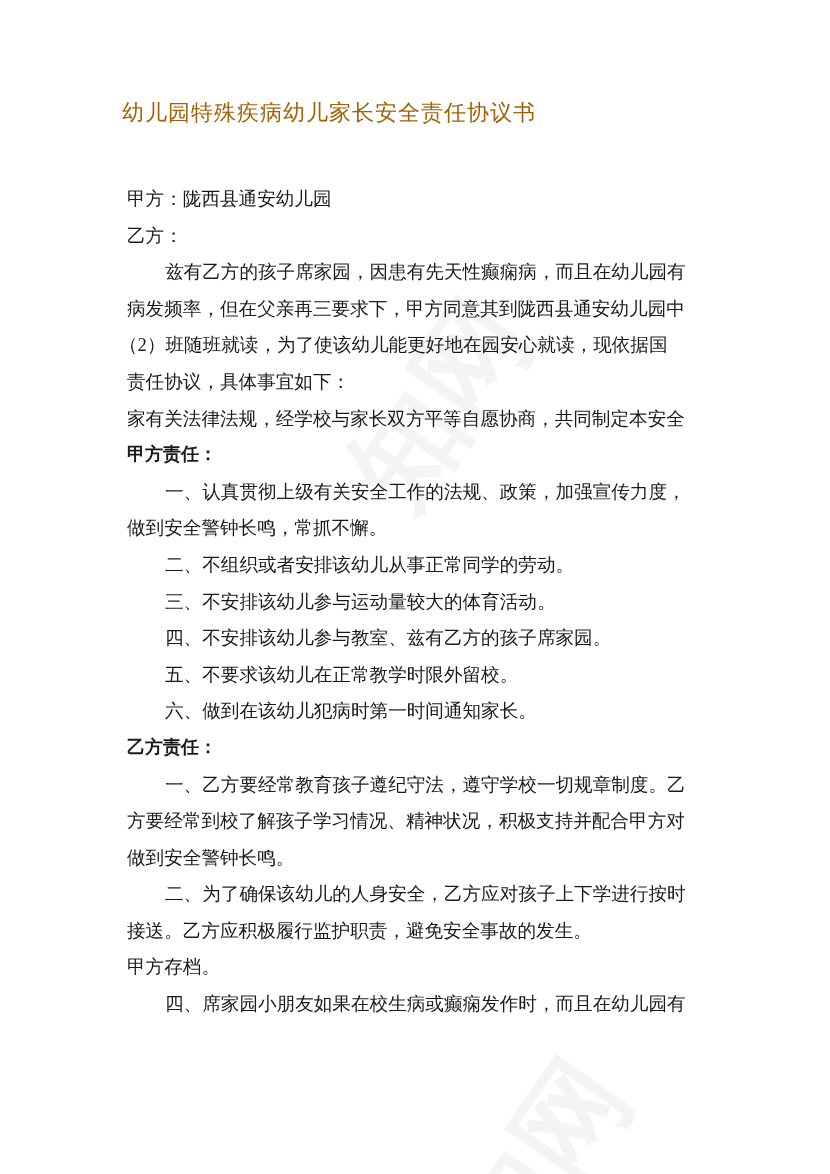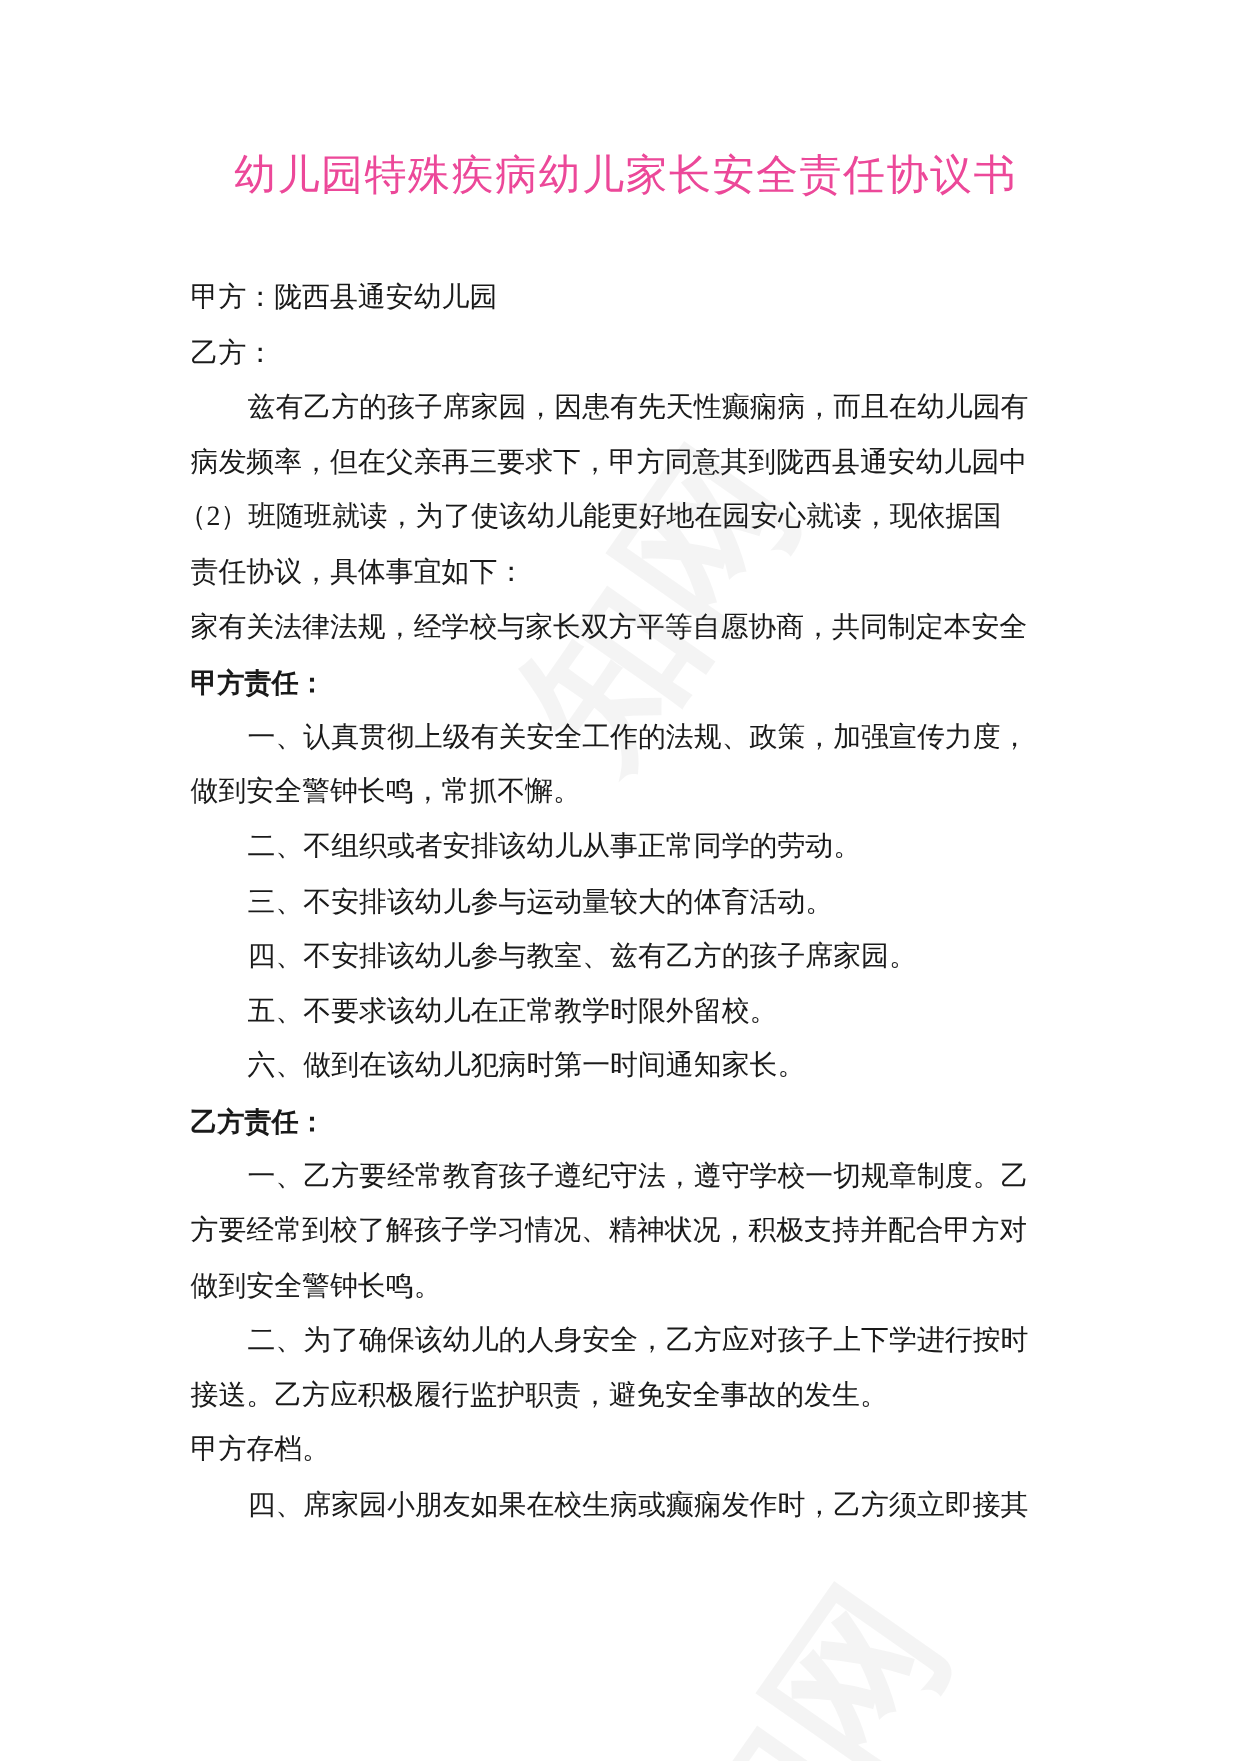--- a/index.html
+++ b/index.html
@@ -1,26 +1,26 @@
 <!DOCTYPE html>
 <html><head>
 <meta charset="utf-8">
 <style>
   html, body { margin: 0; padding: 0; background: #ffffff; }
   body { width: 830px; height: 1174px; position: relative; overflow: hidden;
          font-family: "DejaVu Serif", "Liberation Serif", serif; color: #1a1a1a; }
   .page { position: absolute; left: 0; top: 0; width: 830px; height: 1174px; background: #fff; }
   .title { position: absolute; left: 122px; top: 98px; width: 600px;
            font-family: "DejaVu Sans", "Liberation Sans", sans-serif;
-           font-size: 28px; letter-spacing: 1px; color: #ec4899; white-space: nowrap; margin-left: 34px; }
+           font-size: 22px; letter-spacing: 1px; color: #a16207; white-space: nowrap; }
   .body { position: absolute; left: 127px; top: 181px; width: 582px;
           font-size: 18.6px; line-height: 36.6px; }
   .line { white-space: nowrap; height: 36.6px; font-family: Liberation Serif, serif; }
   .indent { padding-left: 38px; }
-  .heading { font-weight: bold; font-family: Liberation Serif, serif; font-size: 18px; }
+  .heading { font-weight: bold; font-family: Liberation Mono, monospace; font-size: 18px; }
   .watermark { position: absolute; font-family: "DejaVu Sans", sans-serif; font-weight: bold;
                color: rgba(0,0,0,0.045); font-size: 110px; transform: rotate(-55deg);
                white-space: nowrap; pointer-events: none; }
 </style>
 </head>
 <body>
 
 <div class="page">
 
   <div class="watermark" style="left:330px; top:330px;">知网</div>
@@ -47,15 +47,15 @@
     <div class="line indent">五、不要求该幼儿在正常教学时限外留校。</div>
     <div class="line indent">六、做到在该幼儿犯病时第一时间通知家长。</div>
 
     <div class="line heading">乙方责任：</div>
     <div class="line indent">一、乙方要经常教育孩子遵纪守法，遵守学校一切规章制度。乙</div>
     <div class="line">方要经常到校了解孩子学习情况、精神状况，积极支持并配合甲方对</div>
     <div class="line">做到安全警钟长鸣。</div>
     <div class="line indent">二、为了确保该幼儿的人身安全，乙方应对孩子上下学进行按时</div>
     <div class="line">接送。乙方应积极履行监护职责，避免安全事故的发生。</div>
     <div class="line">甲方存档。</div>
-    <div class="line indent">四、席家园小朋友如果在校生病或癫痫发作时，乙方须立即接其</div>
+    <div class="line indent">四、席家园小朋友如果在校生病或癫痫发作时，而且在幼儿园有</div>
   </div>
 </div>
 
 </body></html>

